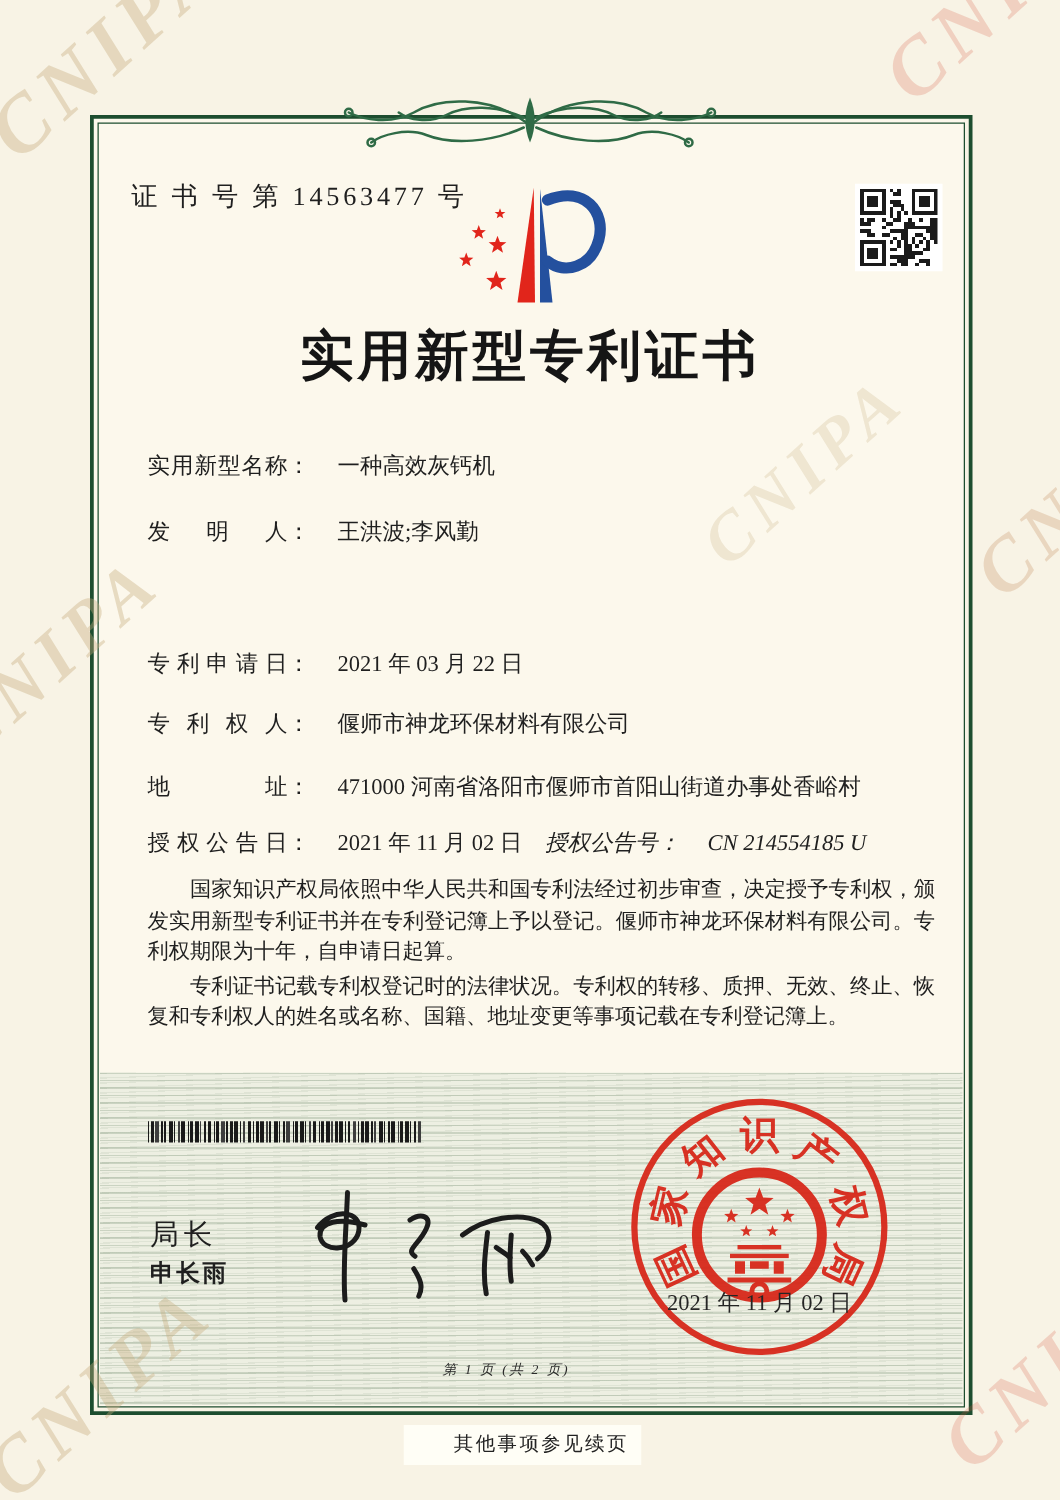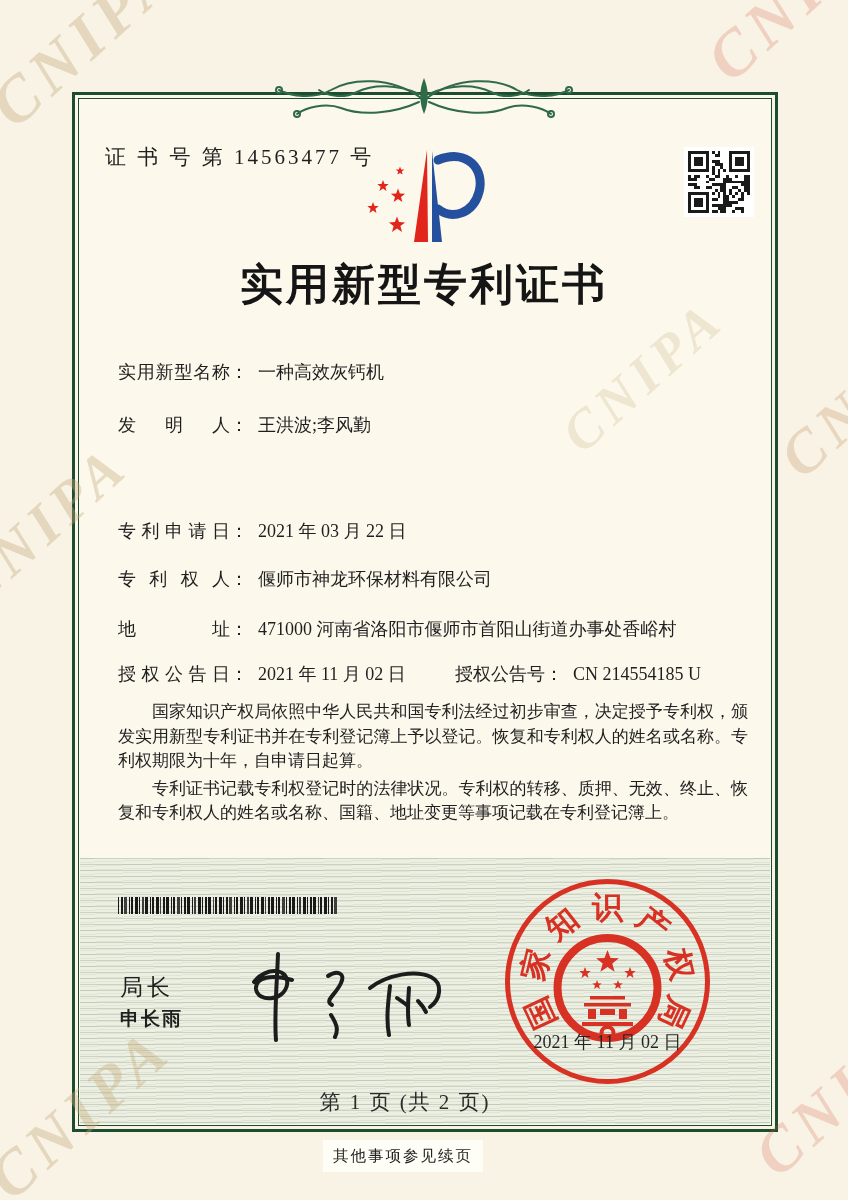--- a/index.html
+++ b/index.html
@@ -29,31 +29,31 @@
   }
   .ornament{position:absolute;left:269px;top:66px;z-index:3;}
   
   .z{position:absolute;z-index:4;}
   #cert-no{left:105px;top:143px;font-size:21px;letter-spacing:3px;}
   #logo{left:358px;top:146px;width:130px;height:104px;}
   #qr{left:684px;top:147px;width:70px;height:70px;background:#fff;padding:4px;box-sizing:border-box;}
   #title{left:0;width:848px;top:256px;text-align:center;font-size:43px;letter-spacing:3px;font-weight:700;color:#151515;}
   .frow{position:absolute;left:118px;z-index:4;font-size:18px;white-space:nowrap;}
   .flabel{display:inline-block;width:112px;text-align:justify;text-align-last:justify;vertical-align:bottom;}
-  .fval{margin-left:10px;}
-  .pair2{position:absolute;left:337px;top:0;white-space:nowrap;}
+  .fval{margin-left:22px;}
+  .pair2{position:absolute;left:318px;top:0;white-space:nowrap;font-style:italic;}
   #paras{left:118px;top:700px;width:630px;font-size:17px;line-height:24.5px;text-align:justify;}
   #paras p{margin:0 0 3px 0;text-indent:2em;}
   #barcode{left:118px;top:897px;width:224px;height:17px;}
   #sig-title{left:120px;top:972px;font-size:23px;letter-spacing:4px;font-family:"Liberation Sans","DejaVu Sans",sans-serif;}
   #sig-name{left:120px;top:1006px;font-size:19px;letter-spacing:2px;font-family:"Liberation Sans","DejaVu Sans",sans-serif;font-weight:bold;}
   #signature{left:232px;top:940px;width:220px;height:105px;}
   #seal{left:502px;top:876px;width:211px;height:211px;opacity:0.95;z-index:5;}
-  #footer-page{left:0;width:810px;top:1088px;text-align:center;font-size:21px;letter-spacing:2px;color:#2a2a2a;}
-  #note-box{left:323px;top:1140px;width:160px;height:32px;background:#fffef6;text-align:center;line-height:32px;font-size:15.5px;letter-spacing:2px;color:#222;}
+  #footer-page{left:0;width:810px;top:1088px;text-align:center;font-size:11px;letter-spacing:2px;color:#2a2a2a;font-style:italic;}
+  #note-box{left:323px;top:1140px;width:160px;height:32px;background:#fffef6;text-align:center;line-height:32px;font-size:15.5px;letter-spacing:2px;color:#222;padding-left:30px;}
 </style>
 </head>
 <body>
 
 <div id="page">
 
   <div class="wm" style="left:-28px;top:2px;font-size:64px;">CNIPA</div>
   <div class="wm" style="left:-62px;top:492px;font-size:58px;">CNIPA</div>
   <div class="wm" style="left:545px;top:345px;font-size:54px;color:rgba(200,178,132,0.26);">CNIPA</div>
   <div class="wm" style="left:762px;top:360px;font-size:60px;color:rgba(205,160,120,0.35);">CNIPA</div>
@@ -241,21 +241,21 @@
     <span class="flabel">地址</span><span>：</span><span class="fval">471000 河南省洛阳市偃师市首阳山街道办事处香峪村</span>
   </div>
   <div class="frow" style="top:662px">
     <span class="flabel">授权公告日</span><span>：</span><span class="fval">2021 年 11 月 02 日</span>
     <span class="pair2">
       <span>授权公告号</span><span>：</span><span class="fval">CN 214554185 U</span>
     </span>
   </div>
 
   <div class="z" id="paras">
-    <p>国家知识产权局依照中华人民共和国专利法经过初步审查，决定授予专利权，颁发实用新型专利证书并在专利登记簿上予以登记。恢复和专利权人的姓名或名称。专利权期限为十年，自申请日起算。</p>
+    <p>国家知识产权局依照中华人民共和国专利法经过初步审查，决定授予专利权，颁发实用新型专利证书并在专利登记簿上予以登记。偃师市神龙环保材料有限公司。专利权期限为十年，自申请日起算。</p>
     <p>专利证书记载专利权登记时的法律状况。专利权的转移、质押、无效、终止、恢复和专利权人的姓名或名称、国籍、地址变更等事项记载在专利登记簿上。</p>
   </div>
 
   <svg class="z" id="barcode" viewBox="0 0 224 17" preserveAspectRatio="none" shape-rendering="crispEdges">
       <rect x="0" y="0" width="1" height="17" fill="#191919"></rect>
       <rect x="3" y="0" width="2" height="17" fill="#191919"></rect>
       <rect x="6" y="0" width="3" height="17" fill="#3d3d3d"></rect>
       <rect x="11" y="0" width="1" height="17" fill="#191919"></rect>
       <rect x="13" y="0" width="2" height="17" fill="#191919"></rect>
       <rect x="17" y="0" width="3" height="17" fill="#191919"></rect>

